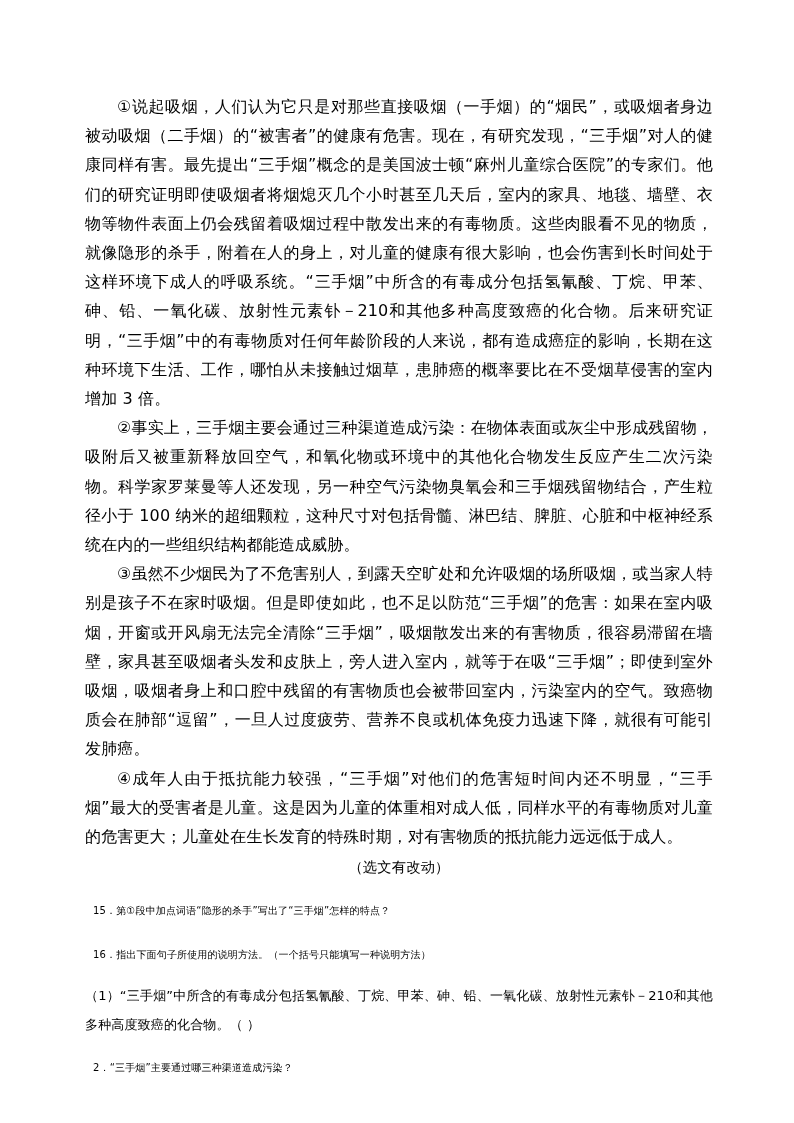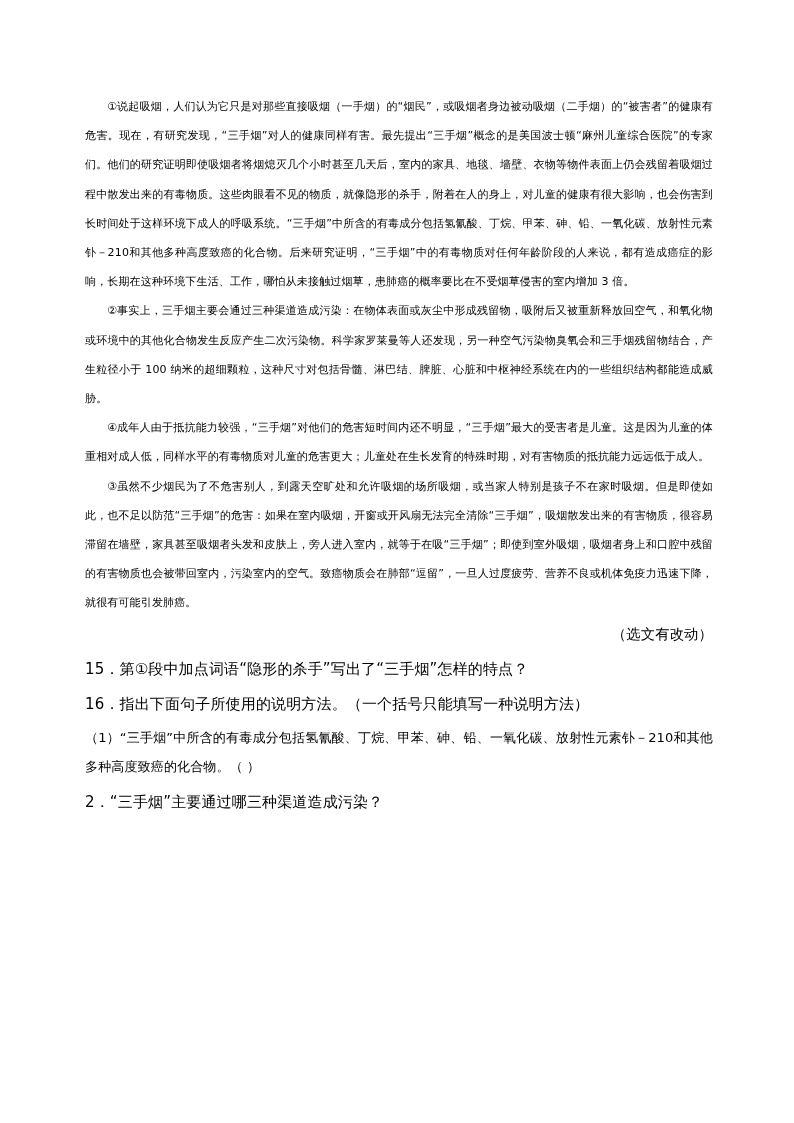--- a/index.html
+++ b/index.html
@@ -20,43 +20,43 @@
     overflow: hidden;
     box-sizing: border-box;
   }
   #content {
     position: absolute;
     left: 85px;
     top: 92px;
     width: 628px;
   }
   .para {
-    font-size: 11px;
+    font-size: 16px;
     line-height: 29.2px;
     text-align: justify;
     text-justify: inter-ideograph;
     text-indent: 2em;
     margin: 0;
     letter-spacing: 0.15px;
     word-break: break-all;
   }
   .attribution {
     font-size: 14.3px;
     line-height: 29.2px;
-    text-align: right;
+    text-align: center;
     margin: 0;
     padding-top: 2px;
     letter-spacing: 0.15px;
   }
   .question {
-    font-size: 15px;
+    font-size: 10px;
     line-height: 29.2px;
     text-align: justify;
     text-justify: inter-ideograph;
-    margin: 0;
+    margin: 8px;
     padding-top: 6px;
     text-indent: 0;
     letter-spacing: 0.15px;
     word-break: break-all;
   }
   .subq {
     font-size: 13px;
     line-height: 29.2px;
     text-align: justify;
     text-justify: inter-ideograph;
@@ -70,23 +70,23 @@
 </head>
 <body>
 
 <div id="page">
   <div id="content">
 
     <p class="para">①说起吸烟，人们认为它只是对那些直接吸烟（一手烟）的“烟民”，或吸烟者身边被动吸烟（二手烟）的“被害者”的健康有危害。现在，有研究发现，“三手烟”对人的健康同样有害。最先提出“三手烟”概念的是美国波士顿“麻州儿童综合医院”的专家们。他们的研究证明即使吸烟者将烟熄灭几个小时甚至几天后，室内的家具、地毯、墙壁、衣物等物件表面上仍会残留着吸烟过程中散发出来的有毒物质。这些肉眼看不见的物质，就像隐形的杀手，附着在人的身上，对儿童的健康有很大影响，也会伤害到长时间处于这样环境下成人的呼吸系统。“三手烟”中所含的有毒成分包括氢氰酸、丁烷、甲苯、砷、铅、一氧化碳、放射性元素钋－210和其他多种高度致癌的化合物。后来研究证明，“三手烟”中的有毒物质对任何年龄阶段的人来说，都有造成癌症的影响，长期在这种环境下生活、工作，哪怕从未接触过烟草，患肺癌的概率要比在不受烟草侵害的室内增加 3 倍。</p>
 
     <p class="para">②事实上，三手烟主要会通过三种渠道造成污染：在物体表面或灰尘中形成残留物，吸附后又被重新释放回空气，和氧化物或环境中的其他化合物发生反应产生二次污染物。科学家罗莱曼等人还发现，另一种空气污染物臭氧会和三手烟残留物结合，产生粒径小于 100 纳米的超细颗粒，这种尺寸对包括骨髓、淋巴结、脾脏、心脏和中枢神经系统在内的一些组织结构都能造成威胁。</p>
 
+    <p class="para">③虽然不少烟民为了不危害别人，到露天空旷处和允许吸烟的场所吸烟，或当家人特别是孩子不在家时吸烟。但是即使如此，也不足以防范“三手烟”的危害：如果在室内吸烟，开窗或开风扇无法完全清除“三手烟”，吸烟散发出来的有害物质，很容易滞留在墙壁，家具甚至吸烟者头发和皮肤上，旁人进入室内，就等于在吸“三手烟”；即使到室外吸烟，吸烟者身上和口腔中残留的有害物质也会被带回室内，污染室内的空气。致癌物质会在肺部“逗留”，一旦人过度疲劳、营养不良或机体免疫力迅速下降，就很有可能引发肺癌。</p>
+
     <p class="para">④成年人由于抵抗能力较强，“三手烟”对他们的危害短时间内还不明显，“三手烟”最大的受害者是儿童。这是因为儿童的体重相对成人低，同样水平的有毒物质对儿童的危害更大；儿童处在生长发育的特殊时期，对有害物质的抵抗能力远远低于成人。</p>
-
-    <p class="para">③虽然不少烟民为了不危害别人，到露天空旷处和允许吸烟的场所吸烟，或当家人特别是孩子不在家时吸烟。但是即使如此，也不足以防范“三手烟”的危害：如果在室内吸烟，开窗或开风扇无法完全清除“三手烟”，吸烟散发出来的有害物质，很容易滞留在墙壁，家具甚至吸烟者头发和皮肤上，旁人进入室内，就等于在吸“三手烟”；即使到室外吸烟，吸烟者身上和口腔中残留的有害物质也会被带回室内，污染室内的空气。致癌物质会在肺部“逗留”，一旦人过度疲劳、营养不良或机体免疫力迅速下降，就很有可能引发肺癌。</p>
 
     <p class="attribution">（选文有改动）</p>
 
     <p class="question">15．第①段中加点词语“隐形的杀手”写出了“三手烟”怎样的特点？</p>
 
     <p class="question">16．指出下面句子所使用的说明方法。（一个括号只能填写一种说明方法）</p>
 
     <p class="subq">（1）“三手烟”中所含的有毒成分包括氢氰酸、丁烷、甲苯、砷、铅、一氧化碳、放射性元素钋－210和其他多种高度致癌的化合物。（      ）</p>
 
 

